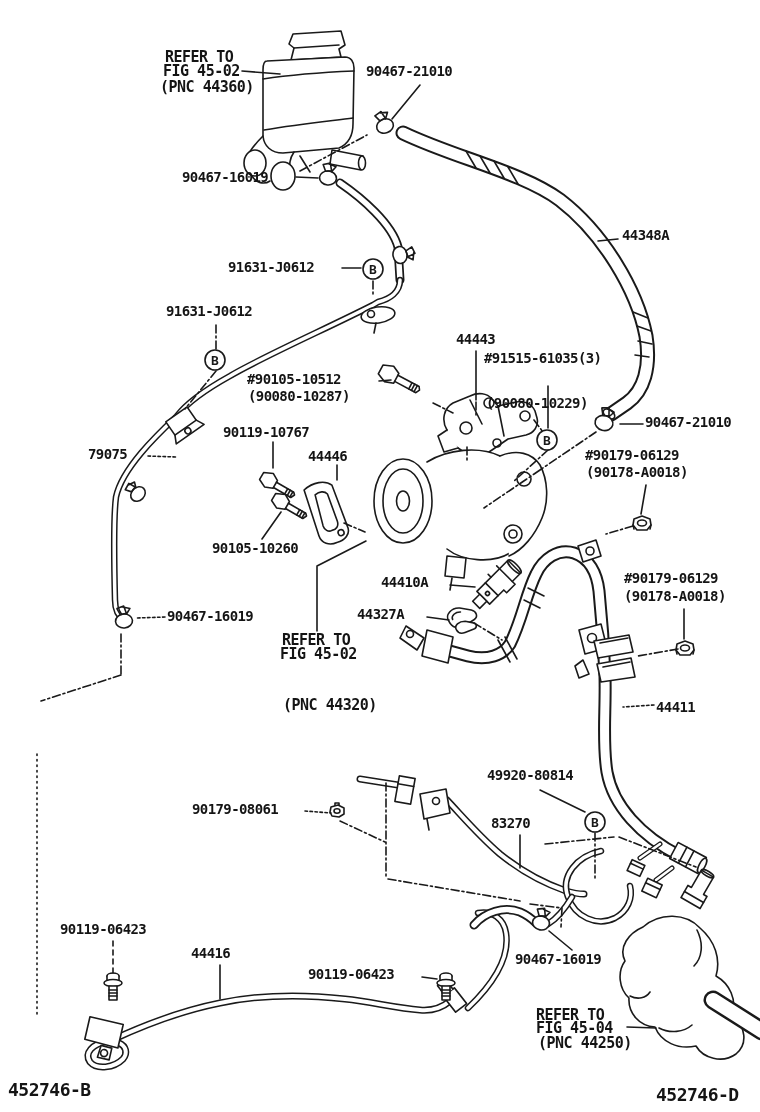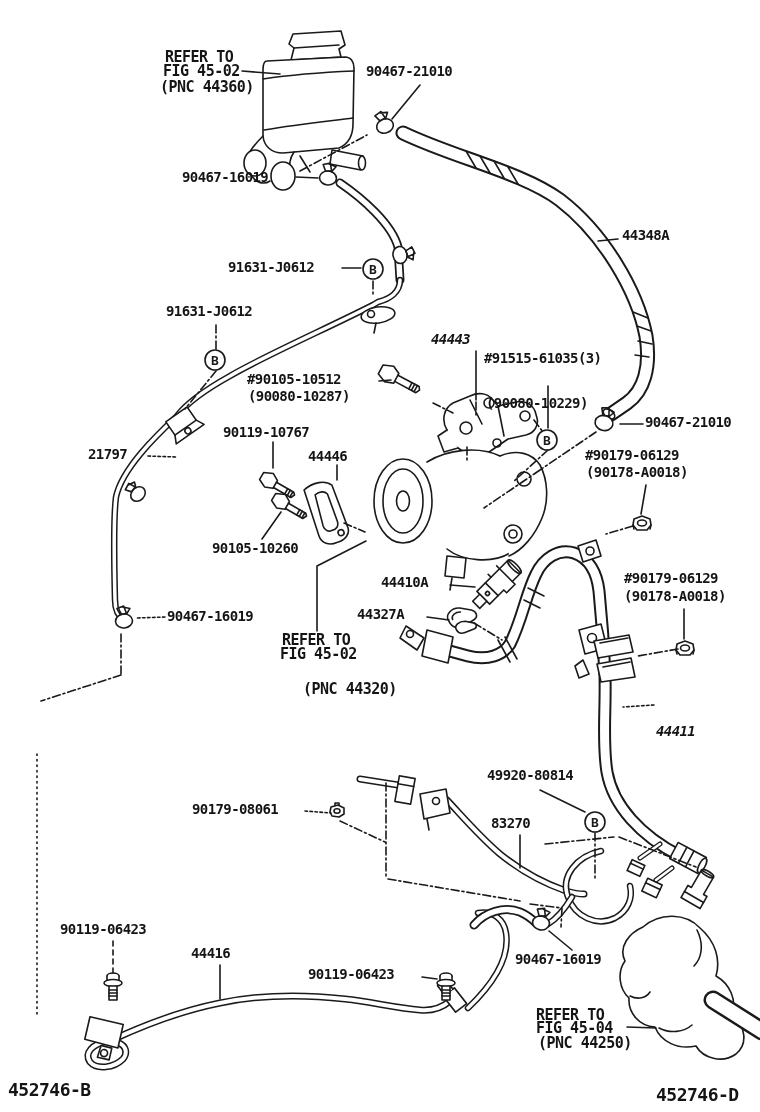--- a/index.html
+++ b/index.html
@@ -320,41 +320,41 @@
 </svg>
 
 <div class="lbl sm" style="left:165px;top:50px;">REFER TO</div>
 <div class="lbl sm" style="left:163px;top:64px;">FIG 45-02</div>
 <div class="lbl sm" style="left:160px;top:80px;">(PNC 44360)</div>
 <div class="lbl lg" style="left:366px;top:64px;">90467-21010</div>
 <div class="lbl lg" style="left:182px;top:170px;">90467-16019</div>
 <div class="lbl lg" style="left:622px;top:228px;">44348A</div>
 <div class="lbl lg" style="left:228px;top:260px;">91631-J0612</div>
 <div class="lbl lg" style="left:166px;top:304px;">91631-J0612</div>
-<div class="lbl lg" style="left:431px;top:332px;font-style:italic;">44443</div>
+<div class="lbl lg" style="left:456px;top:332px;">44443</div>
 <div class="lbl lg" style="left:484px;top:351px;">#91515-61035(3)</div>
 <div class="lbl lg" style="left:486px;top:368px;margin-top:28px;">(90080-10229)</div>
 <div class="lbl lg" style="left:247px;top:372px;">#90105-10512</div>
 <div class="lbl lg" style="left:248px;top:389px;">(90080-10287)</div>
 <div class="lbl lg" style="left:645px;top:415px;">90467-21010</div>
 <div class="lbl lg" style="left:223px;top:425px;">90119-10767</div>
 <div class="lbl lg" style="left:308px;top:449px;">44446</div>
-<div class="lbl lg" style="left:88px;top:447px;">21797</div>
+<div class="lbl lg" style="left:88px;top:447px;">79075</div>
 <div class="lbl lg" style="left:585px;top:448px;">#90179-06129</div>
 <div class="lbl lg" style="left:586px;top:465px;">(90178-A0018)</div>
 <div class="lbl lg" style="left:212px;top:541px;">90105-10260</div>
 <div class="lbl lg" style="left:381px;top:575px;">44410A</div>
 <div class="lbl lg" style="left:357px;top:607px;">44327A</div>
 <div class="lbl lg" style="left:167px;top:609px;">90467-16019</div>
 <div class="lbl sm" style="left:282px;top:633px;">REFER TO</div>
 <div class="lbl sm" style="left:280px;top:647px;">FIG 45-02</div>
-<div class="lbl sm" style="left:283px;top:682px;margin-left:20px;">(PNC 44320)</div>
+<div class="lbl sm" style="left:283px;top:698px;">(PNC 44320)</div>
 <div class="lbl lg" style="left:624px;top:571px;">#90179-06129</div>
 <div class="lbl lg" style="left:624px;top:589px;">(90178-A0018)</div>
-<div class="lbl lg" style="left:656px;top:724px;font-style:italic;">44411</div>
+<div class="lbl lg" style="left:656px;top:700px;">44411</div>
 <div class="lbl lg" style="left:487px;top:768px;">49920-80814</div>
 <div class="lbl lg" style="left:192px;top:802px;">90179-08061</div>
 <div class="lbl lg" style="left:491px;top:816px;">83270</div>
 <div class="lbl lg" style="left:60px;top:922px;">90119-06423</div>
 <div class="lbl lg" style="left:191px;top:946px;">44416</div>
 <div class="lbl lg" style="left:308px;top:967px;">90119-06423</div>
 <div class="lbl lg" style="left:515px;top:952px;">90467-16019</div>
 <div class="lbl sm" style="left:536px;top:1008px;">REFER TO</div>
 <div class="lbl sm" style="left:536px;top:1021px;">FIG 45-04</div>
 <div class="lbl sm" style="left:538px;top:1036px;">(PNC 44250)</div>

